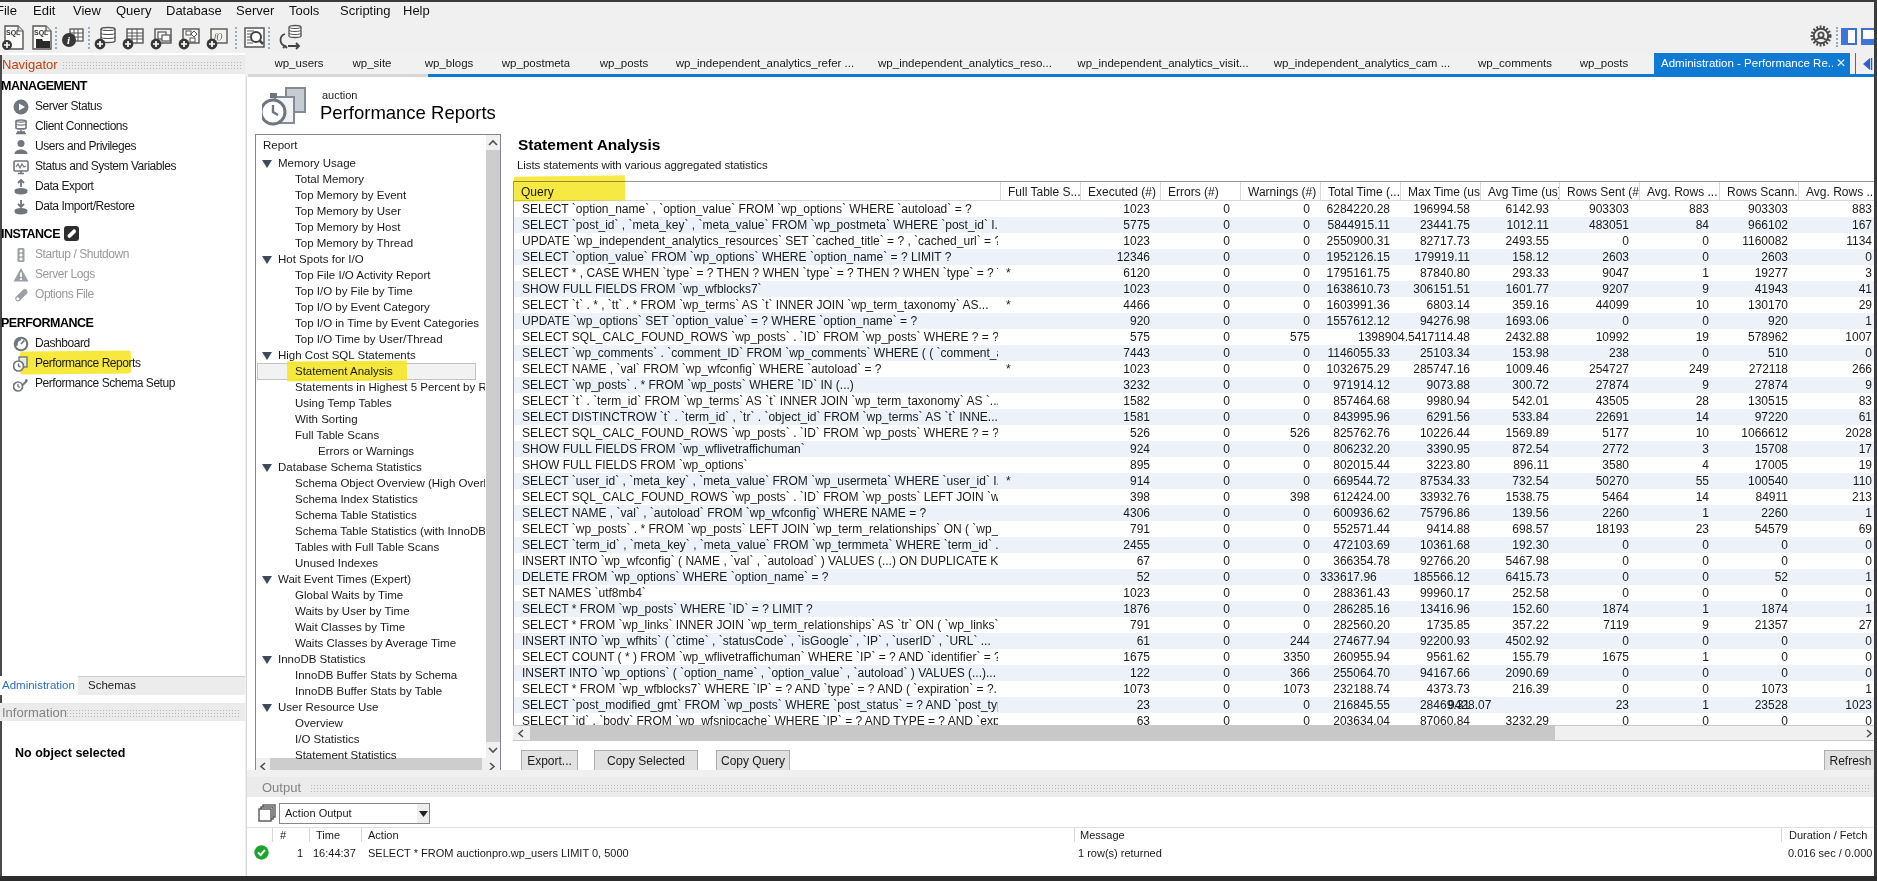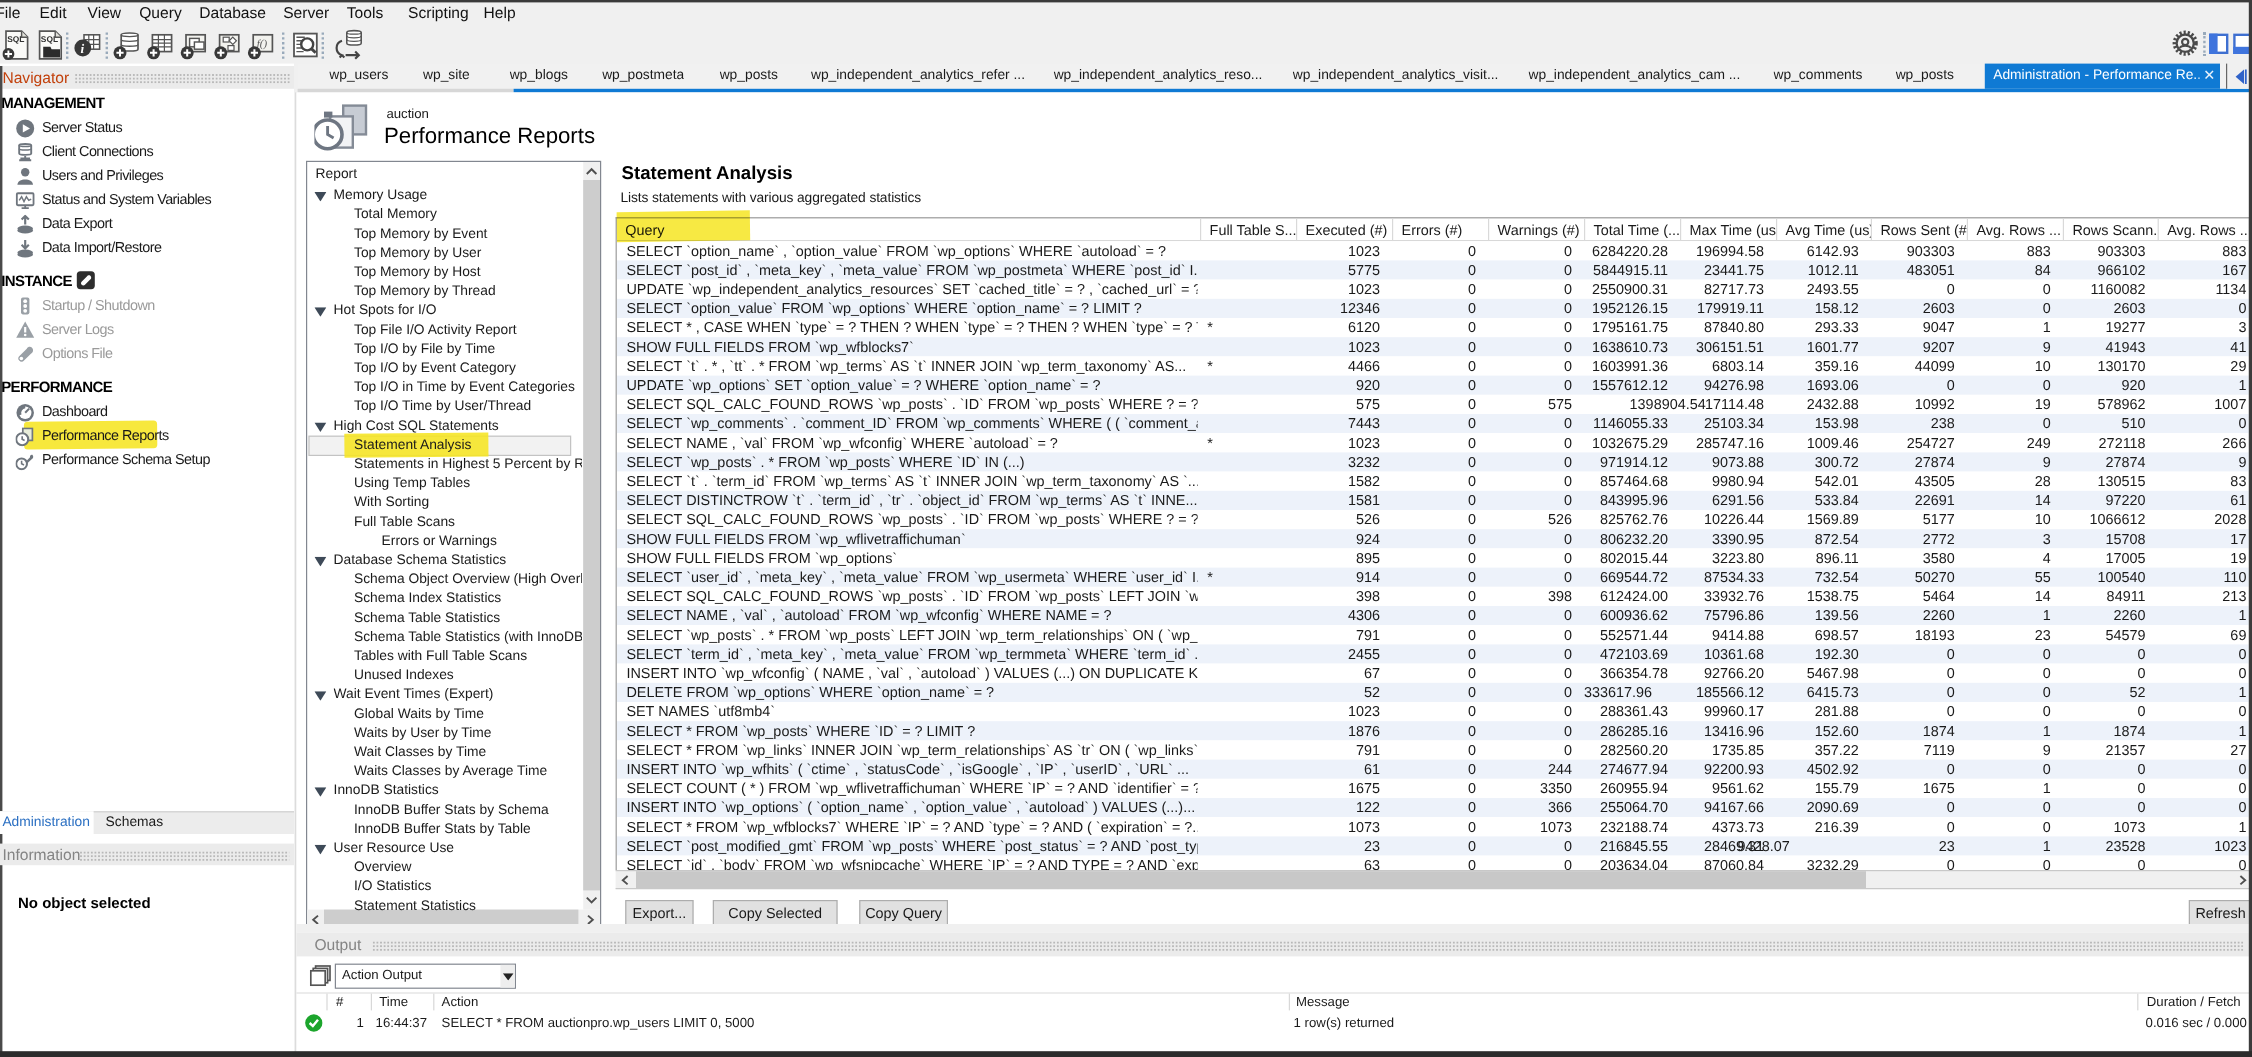--- a/index.html
+++ b/index.html
@@ -637,21 +637,21 @@
 <div class="abs nowrap" style="left:1205px;top:1px;width:69px;text-align:right;">52</div>
 <div class="abs nowrap" style="left:1284px;top:1px;width:74px;text-align:right;">1</div>
 </div>
 <div style="position:relative;height:16px;background:#fff;font-size:12px;">
 <div class="abs nowrap" style="left:8px;top:1px;width:476px;">SET NAMES `utf8mb4`</div>
 <div class="abs nowrap" style="left:566px;top:1px;width:70px;text-align:right;">1023</div>
 <div class="abs nowrap" style="left:646px;top:1px;width:70px;text-align:right;">0</div>
 <div class="abs nowrap" style="left:726px;top:1px;width:70px;text-align:right;">0</div>
 <div class="abs nowrap" style="left:806px;top:1px;width:70px;text-align:right;">288361.43</div>
 <div class="abs nowrap" style="left:886px;top:1px;width:70px;text-align:right;">99960.17</div>
-<div class="abs nowrap" style="left:966px;top:1px;width:69px;text-align:right;">281.88</div>
+<div class="abs nowrap" style="left:966px;top:1px;width:69px;text-align:right;">252.58</div>
 <div class="abs nowrap" style="left:1045px;top:1px;width:70px;text-align:right;">0</div>
 <div class="abs nowrap" style="left:1125px;top:1px;width:70px;text-align:right;">0</div>
 <div class="abs nowrap" style="left:1205px;top:1px;width:69px;text-align:right;">0</div>
 <div class="abs nowrap" style="left:1284px;top:1px;width:74px;text-align:right;">0</div>
 </div>
 <div style="position:relative;height:16px;background:#edf2fa;font-size:12px;">
 <div class="abs nowrap" style="left:8px;top:1px;width:476px;">SELECT * FROM `wp_posts` WHERE `ID` = ? LIMIT ?</div>
 <div class="abs nowrap" style="left:566px;top:1px;width:70px;text-align:right;">1876</div>
 <div class="abs nowrap" style="left:646px;top:1px;width:70px;text-align:right;">0</div>
 <div class="abs nowrap" style="left:726px;top:1px;width:70px;text-align:right;">0</div>

